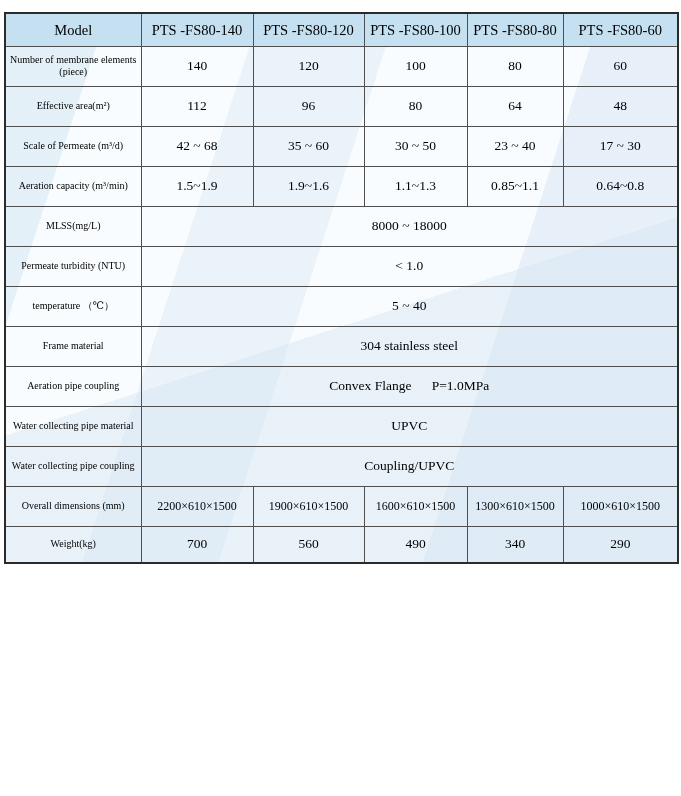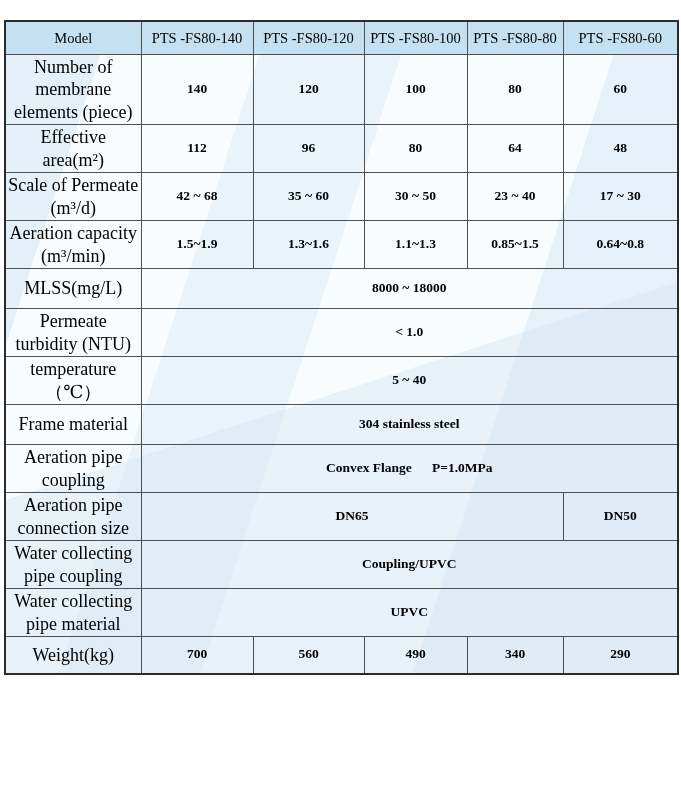--- a/index.html
+++ b/index.html
@@ -13,21 +13,21 @@
   }
   .page {
     position: relative;
     width: 681px;
     height: 796px;
     overflow: hidden;
   }
   table.spec {
     position: absolute;
     left: 4px;
-    top: 20px;
+    top: 12px;
     width: 673px;
     border-collapse: collapse;
     table-layout: fixed;
     border: 2px solid #2b2b2b;
     
     background:
       linear-gradient(162deg, rgba(255,255,255,0) 0 55%, rgba(212,229,243,0.45) 55% 100%),
       linear-gradient(108deg, rgba(208,227,242,0.50) 0 12%, rgba(255,255,255,0) 12% 30%,
                               rgba(208,227,242,0.35) 30% 46%, rgba(255,255,255,0) 46% 70%,
                               rgba(208,227,242,0.45) 70% 100%),
@@ -42,23 +42,23 @@
     line-height: 1.25;
     background: transparent;
   }
   thead tr { height: 33px; }
   tbody tr { height: 40px; }
   tbody tr.last { height: 37px; }
   thead th {
     background: #c5e0f0;
     font-size: 14.5px;
   }
-  th.rowlabel { font-size: 18px; }
+  th.rowlabel { font-size: 10px; }
   th.rowlabel.small { font-size: 11px; }
-  td.val { font-size: 13.5px; font-weight: bold; }
+  td.val { font-size: 13.5px; }
   td.dims { font-size: 12px; }
   .pre { white-space: pre; }
 </style>
 </head>
 <body>
 
 <div class="page">
   <table class="spec">
     <colgroup>
       <col style="width:136px">
@@ -99,23 +99,23 @@
         <th class="rowlabel">Scale of Permeate (m³/d)</th>
         <td class="val">42 ~ 68</td>
         <td class="val">35 ~ 60</td>
         <td class="val">30 ~ 50</td>
         <td class="val">23 ~ 40</td>
         <td class="val">17 ~ 30</td>
       </tr>
       <tr>
         <th class="rowlabel">Aeration capacity (m³/min)</th>
         <td class="val">1.5~1.9</td>
-        <td class="val">1.3~1.6</td>
+        <td class="val">1.9~1.6</td>
         <td class="val">1.1~1.3</td>
-        <td class="val">0.85~1.5</td>
+        <td class="val">0.85~1.1</td>
         <td class="val">0.64~0.8</td>
       </tr>
       <tr>
         <th class="rowlabel">MLSS(mg/L)</th>
         <td class="val" colspan="5">8000 ~ 18000</td>
       </tr>
       <tr>
         <th class="rowlabel">Permeate turbidity (NTU)</th>
         <td class="val" colspan="5">&lt; 1.0</td>
       </tr>
@@ -125,31 +125,34 @@
       </tr>
       <tr>
         <th class="rowlabel">Frame material</th>
         <td class="val" colspan="5">304 stainless steel</td>
       </tr>
       <tr>
         <th class="rowlabel">Aeration pipe coupling</th>
         <td class="val pre" colspan="5">Convex Flange      P=1.0MPa</td>
       </tr>
       <tr>
-        <th class="rowlabel">Aeration pipe connection size</th>
-        <td class="val" colspan="4">DN65</td>
-        <td class="val">DN50</td>
+        <th class="rowlabel">Water collecting pipe material</th>
+        <td class="val" colspan="5">UPVC</td>
       </tr>
       <tr>
         <th class="rowlabel">Water collecting pipe coupling</th>
         <td class="val" colspan="5">Coupling/UPVC</td>
       </tr>
       <tr>
-        <th class="rowlabel">Water collecting pipe material</th>
-        <td class="val" colspan="5">UPVC</td>
+        <th class="rowlabel">Overall dimensions (mm)</th>
+        <td class="dims">2200×610×1500</td>
+        <td class="dims">1900×610×1500</td>
+        <td class="dims">1600×610×1500</td>
+        <td class="dims">1300×610×1500</td>
+        <td class="dims">1000×610×1500</td>
       </tr>
       <tr class="last">
         <th class="rowlabel">Weight(kg)</th>
         <td class="val">700</td>
         <td class="val">560</td>
         <td class="val">490</td>
         <td class="val">340</td>
         <td class="val">290</td>
       </tr>
     </tbody>

